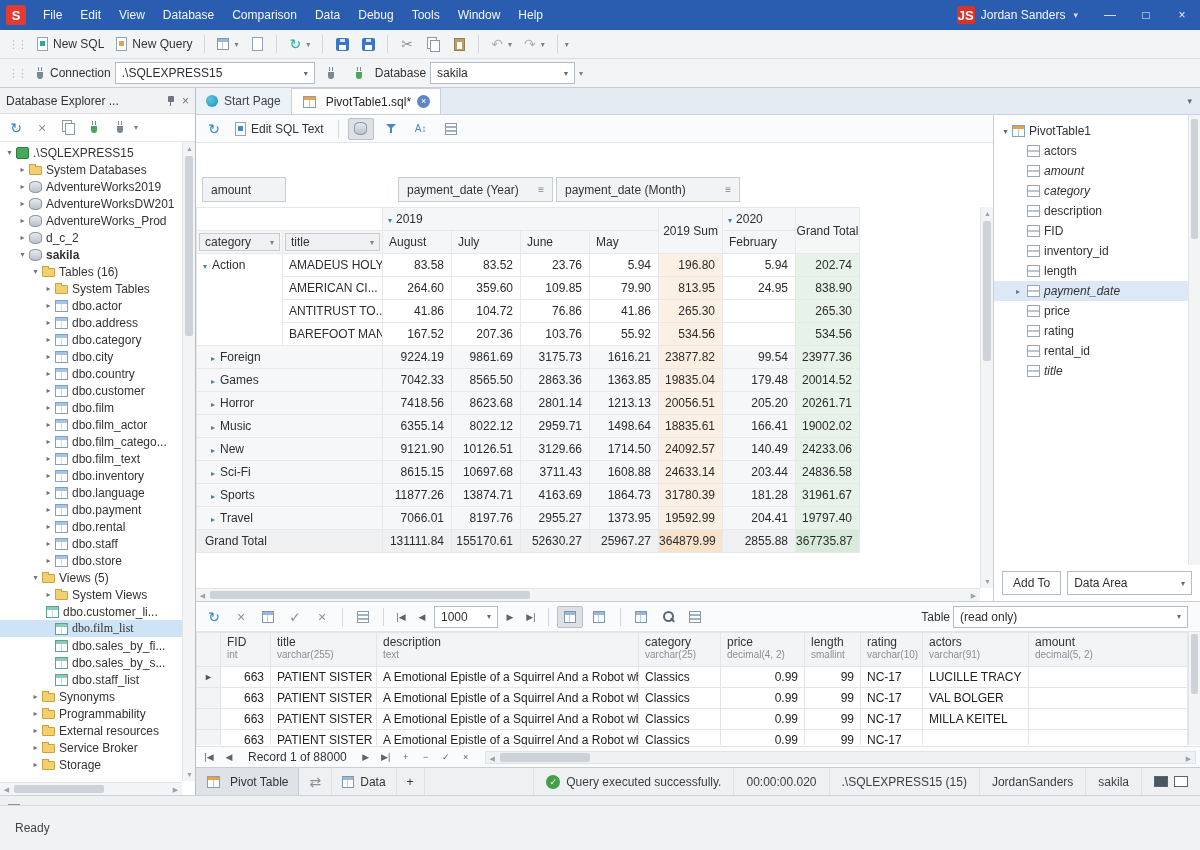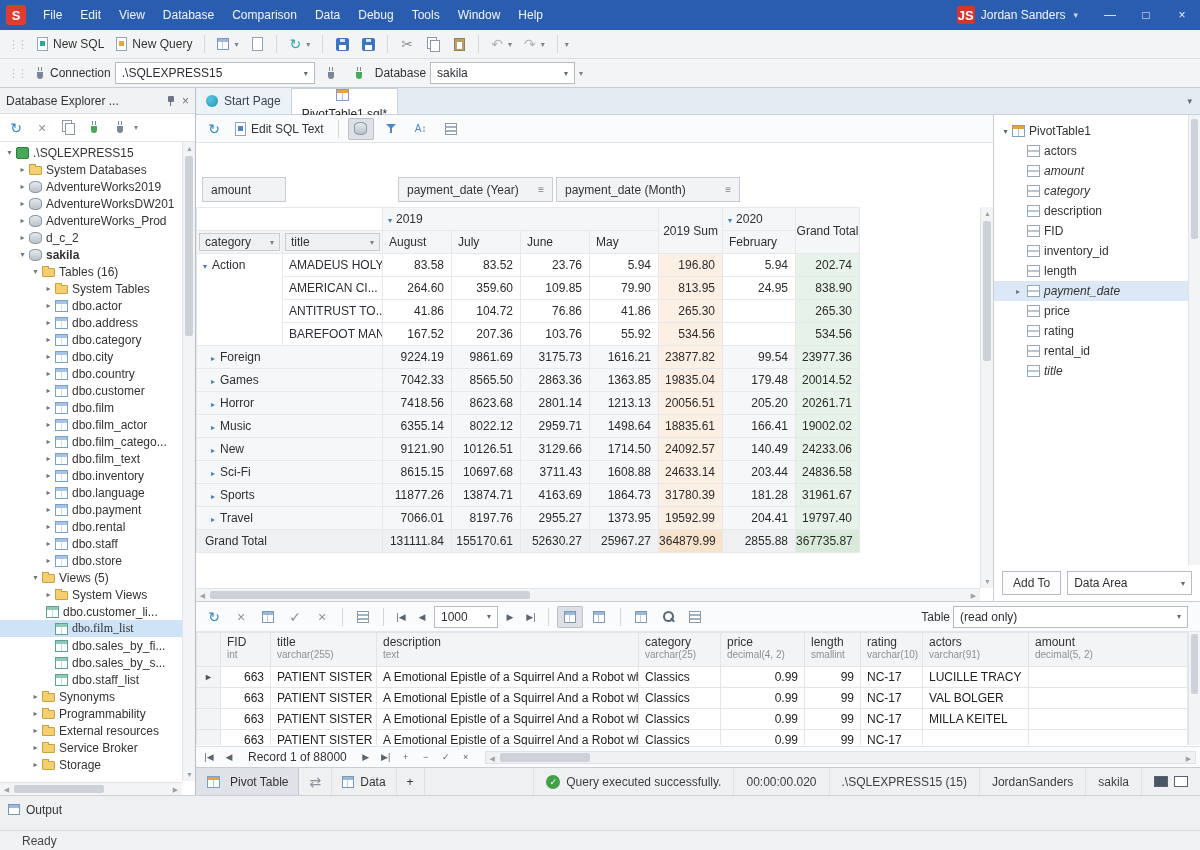--- a/index.html
+++ b/index.html
@@ -86,21 +86,21 @@
   
   .sbv { position:absolute; width:13px; background:#f3f4f6; border-left:1px solid #e2e5e8; }
   .sbh { position:absolute; height:13px; background:#f3f4f6; border-top:1px solid #e2e5e8; }
   .sb-thumb { position:absolute; background:#cdd2d8; border-radius:2px; }
   .sb-ar { position:absolute; font-size:7px; color:#9aa2aa; width:13px; height:13px; text-align:center; line-height:13px; }
 
   
   .center { position:absolute; left:196px; top:88px; right:0; bottom:55px; background:#fff; }
   .doc-tabs { position:absolute; top:0; left:0; right:0; height:27px; background:#e4ebf3; border-bottom:1px solid #c9d2dc; display:flex; align-items:flex-end; }
   .dtab { height:26px; display:flex; align-items:center; gap:6px; padding:0 10px; background:#edf2f7; border-right:1px solid #c9d2dc; color:#3a4450; }
-  .dtab.active { background:#fff; color:#22272c; border-top:1px solid #c9d2dc;flex-direction:column; }
+  .dtab.active { background:#fff; color:#22272c; border-top:1px solid #c9d2dc; }
   .i-start { width:12px; height:12px; border-radius:50%; background:radial-gradient(circle at 35% 35%, #5cc8e0, #1e8fb5); flex:none; }
   .tab-close { background:#5b87c5; color:#fff; border-radius:50%; width:13px; height:13px; line-height:13px; text-align:center; font-size:9px; flex:none; }
   .tabbar-caret { margin-left:auto; align-self:center; color:#5f6a75; font-size:9px; padding:0 8px; }
 
   .upper { position:absolute; top:27px; left:0; right:0; height:486px; }
   .pivot-pane { position:absolute; left:0; top:0; bottom:0; right:206px; background:#fff; border-right:1px solid #c9cdd2; }
   .pv-toolbar { position:absolute; top:0; left:0; right:0; height:28px; background:#fafbfc; border-bottom:1px solid #e1e4e8; display:flex; align-items:center; padding:0 6px; gap:4px; }
   .pvt-btn { width:26px; height:22px; display:flex; align-items:center; justify-content:center; border-radius:2px; border:1px solid transparent; }
   .pvt-btn.active { background:#dde1e6; border-color:#b9c0c8; }
   .pv-filter { position:absolute; top:28px; left:0; right:0; height:30px; background:#fcfcfc; border-bottom:1px solid #e8eaec; display:flex; align-items:center; padding-left:8px; color:#9ba1a7; }
@@ -171,21 +171,21 @@
 
   
   .bottom-bar { position:absolute; bottom:0; left:0; right:0; height:28px; background:#eef0f2; border-top:1px solid #c9cdd2; display:flex; align-items:center; }
   .btab { height:27px; display:flex; align-items:center; gap:6px; padding:0 10px; color:#333; border-right:1px solid #dde0e4; }
   .btab.active { background:#dfe3e8; border-right:1px solid #c3c9d0; }
   .status-segs { margin-left:auto; display:flex; align-items:center; height:100%; }
   .seg { display:flex; align-items:center; gap:6px; padding:0 12px; height:100%; border-left:1px solid #dde0e4; color:#3a3f44; }
 
   
   .output-bar { position:absolute; left:0; right:0; bottom:27px; height:28px; background:#eef0f2; border-top:1px solid #cdd2d8; display:flex; align-items:center; padding-left:8px; gap:6px; color:#333; }
-  .ready-bar { position:absolute; left:0; right:0; bottom:0; height:20px; background:#f1f2f4; border-top:1px solid #d8dbdf; display:flex; align-items:center; padding-left:22px; color:#444; }
+  .ready-bar { position:absolute; left:0; right:0; bottom:0; height:45px; background:#f1f2f4; border-top:1px solid #d8dbdf; display:flex; align-items:center; padding-left:15px; color:#444; }
 </style>
 </head>
 <body>
 
 <div class="app">
 
   <div class="menubar">
     <span class="logo">S</span>
     <span class="menu-item">File</span>
     <span class="menu-item">Edit</span>

